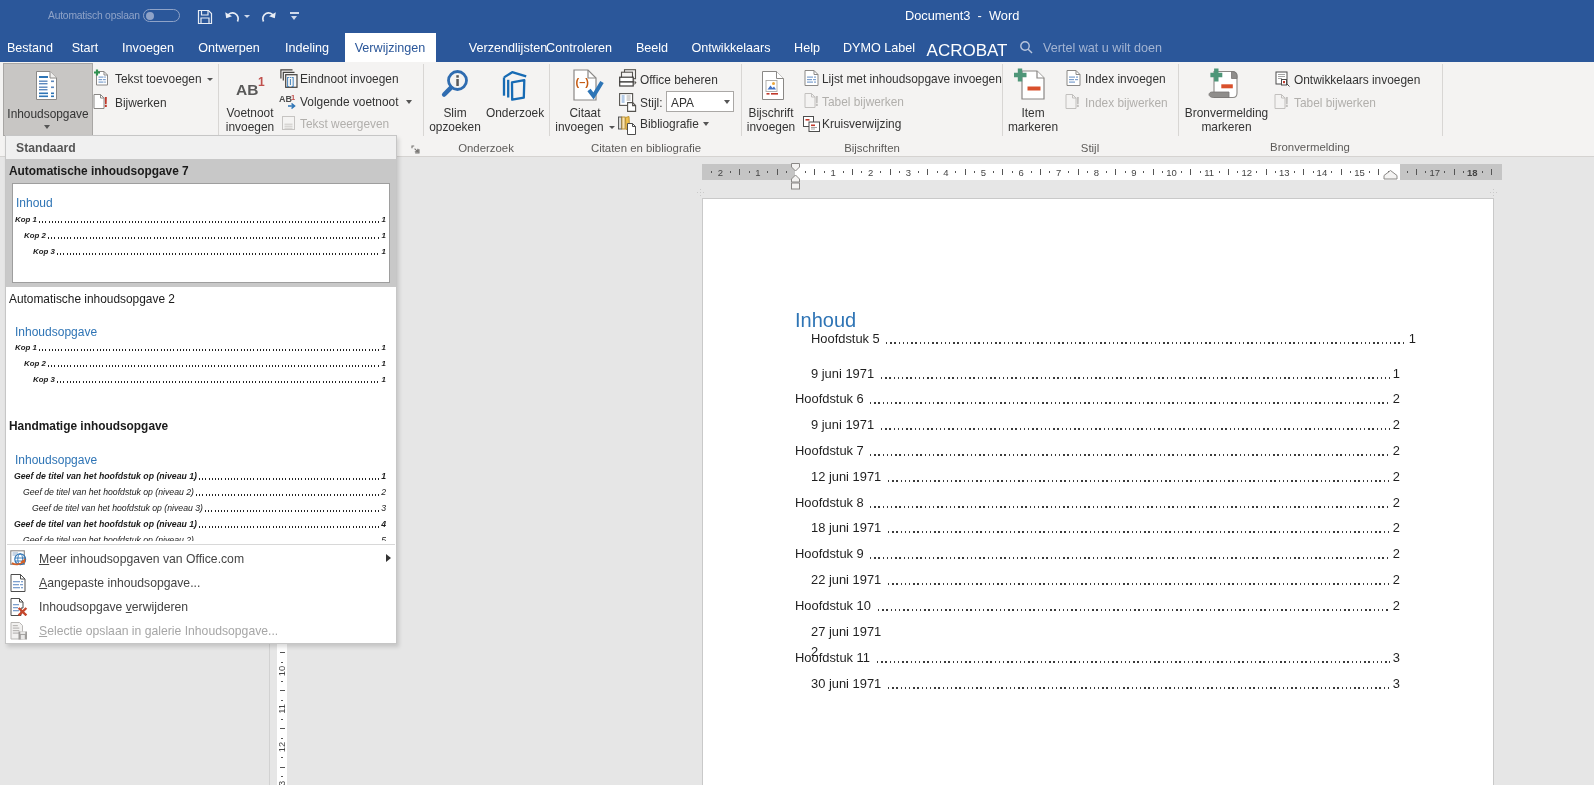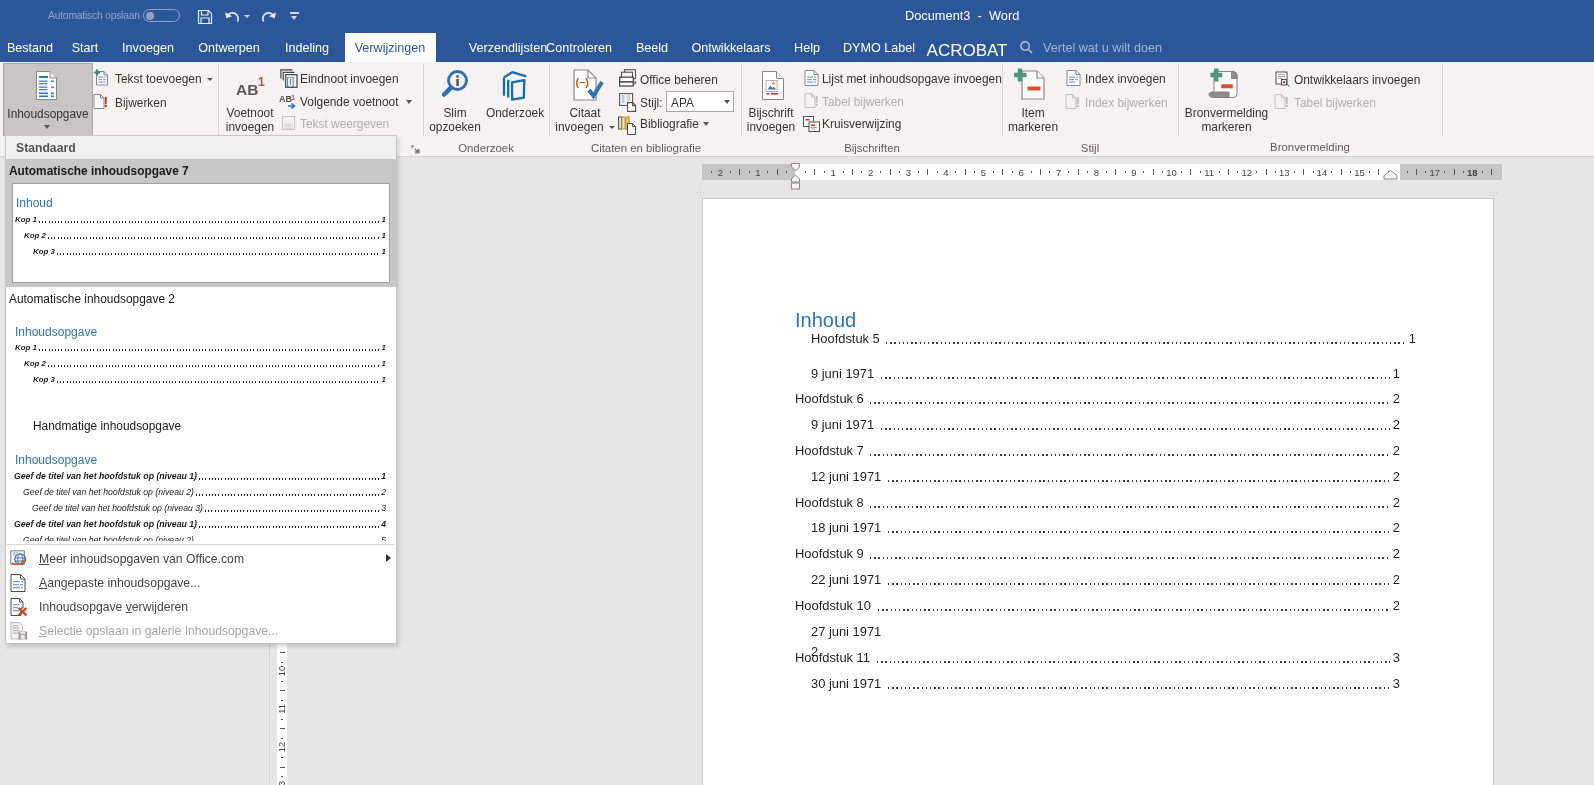--- a/index.html
+++ b/index.html
@@ -483,21 +483,21 @@
 <div class="prow" style="left:24px;top:357.8px;width:362px;font-size:7.9px;font-weight:bold;height:11px;line-height:11px;">
     <span>Kop 2</span>
     <span class="pleader"></span>
     <span>1</span>
   </div>
 <div class="prow" style="left:33px;top:373.6px;width:353px;font-size:7.9px;font-weight:bold;height:11px;line-height:11px;">
     <span>Kop 3</span>
     <span class="pleader"></span>
     <span>1</span>
   </div>
-<div class="abs" style="left:9px;top:419px;font-size:11.9px;font-weight:normal;color:#1a1a1a;margin-left:24px;">Handmatige inhoudsopgave</div>
+<div class="abs" style="left:9px;top:419px;font-size:11.9px;font-weight:bold;color:#1a1a1a;">Handmatige inhoudsopgave</div>
 <div class="abs" style="left:15px;top:453px;font-size:12px;color:#2e74b5;">Inhoudsopgave</div>
 <div class="prow" style="left:14px;top:470px;width:372px;font-size:8.7px;font-weight:bold;height:12px;line-height:12px;overflow:hidden;">
     <span style="white-space:nowrap;">Geef de titel van het hoofdstuk op (niveau 1)</span>
     <span class="pleader"></span>
     <span>1</span>
   </div>
 <div class="prow" style="left:23px;top:486px;width:363px;font-size:8.7px;font-weight:normal;height:12px;line-height:12px;overflow:hidden;">
     <span style="white-space:nowrap;">Geef de titel van het hoofdstuk op (niveau 2)</span>
     <span class="pleader"></span>
     <span>2</span>

